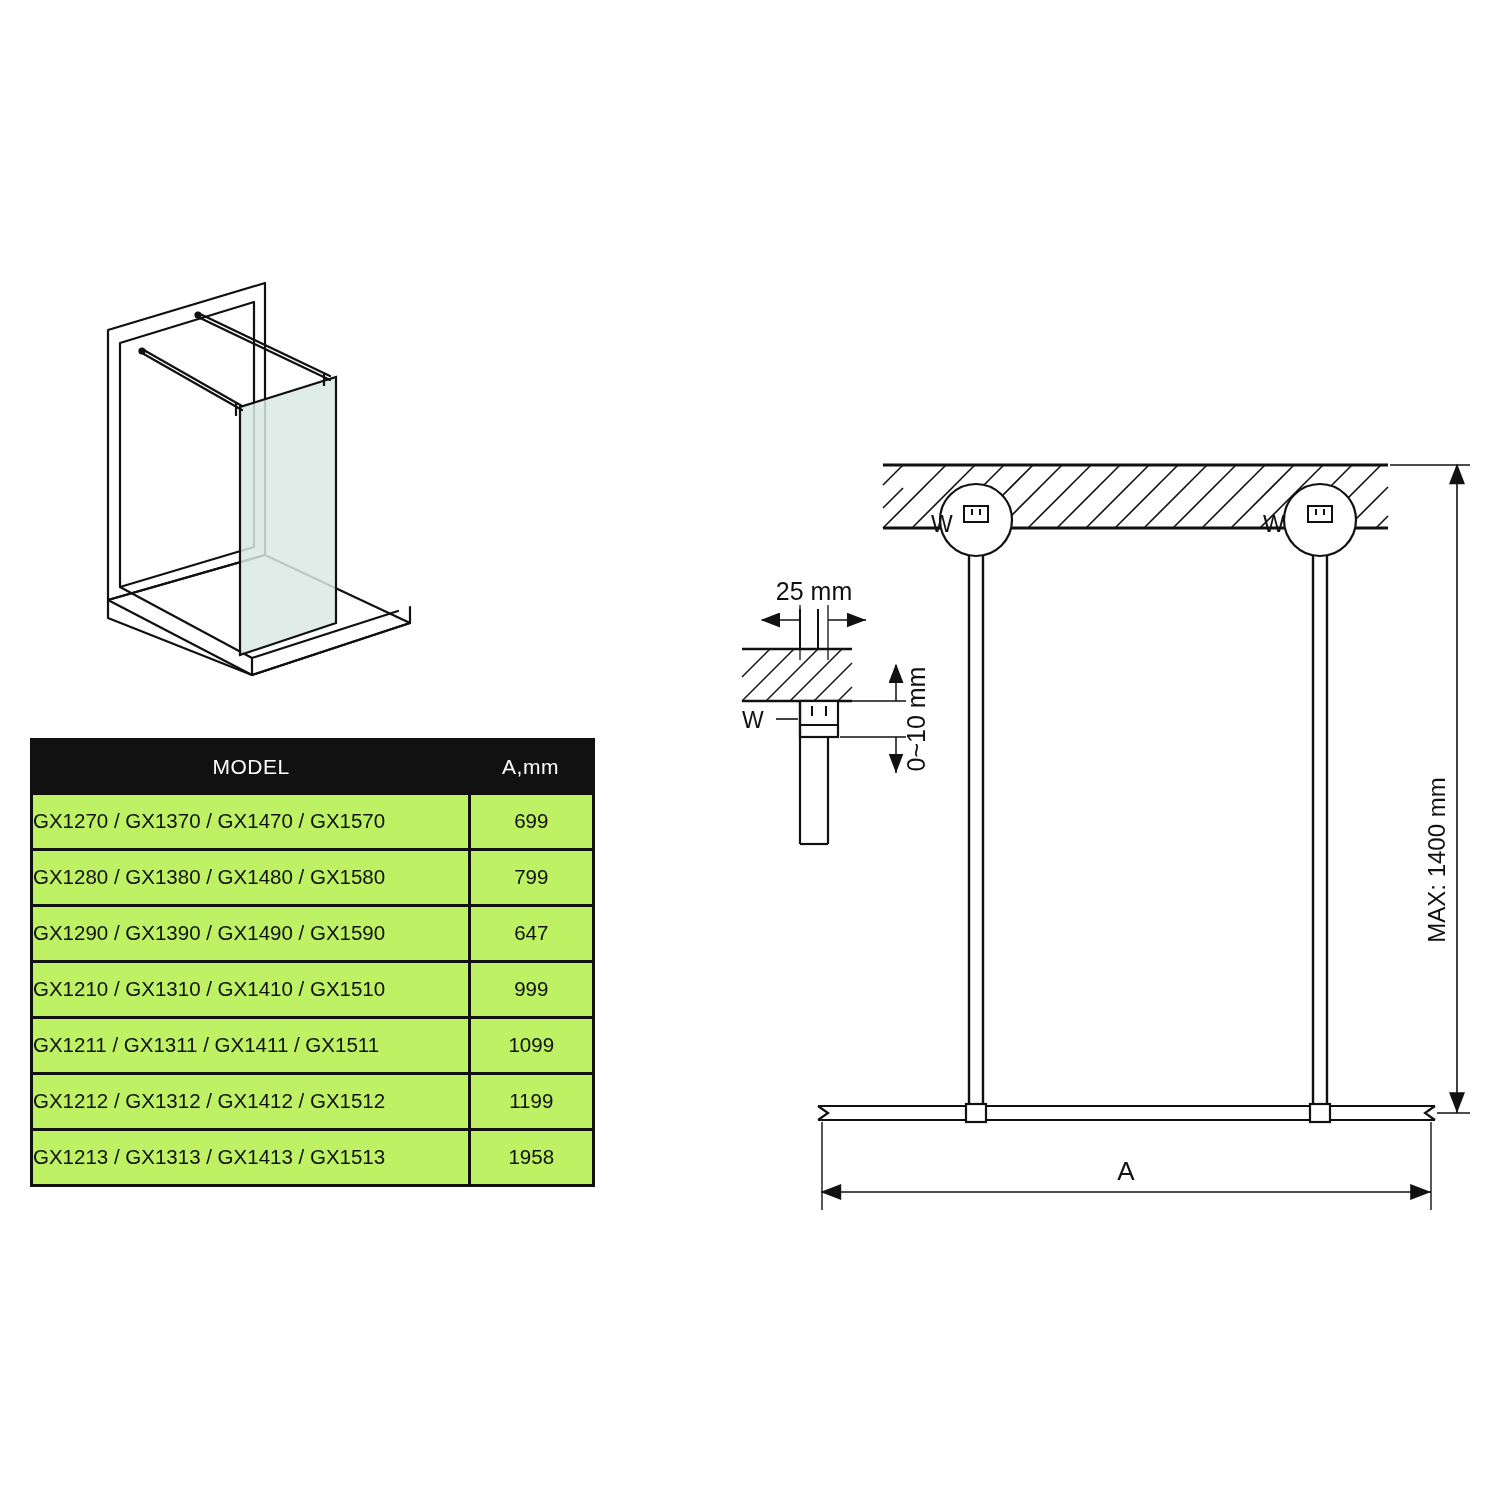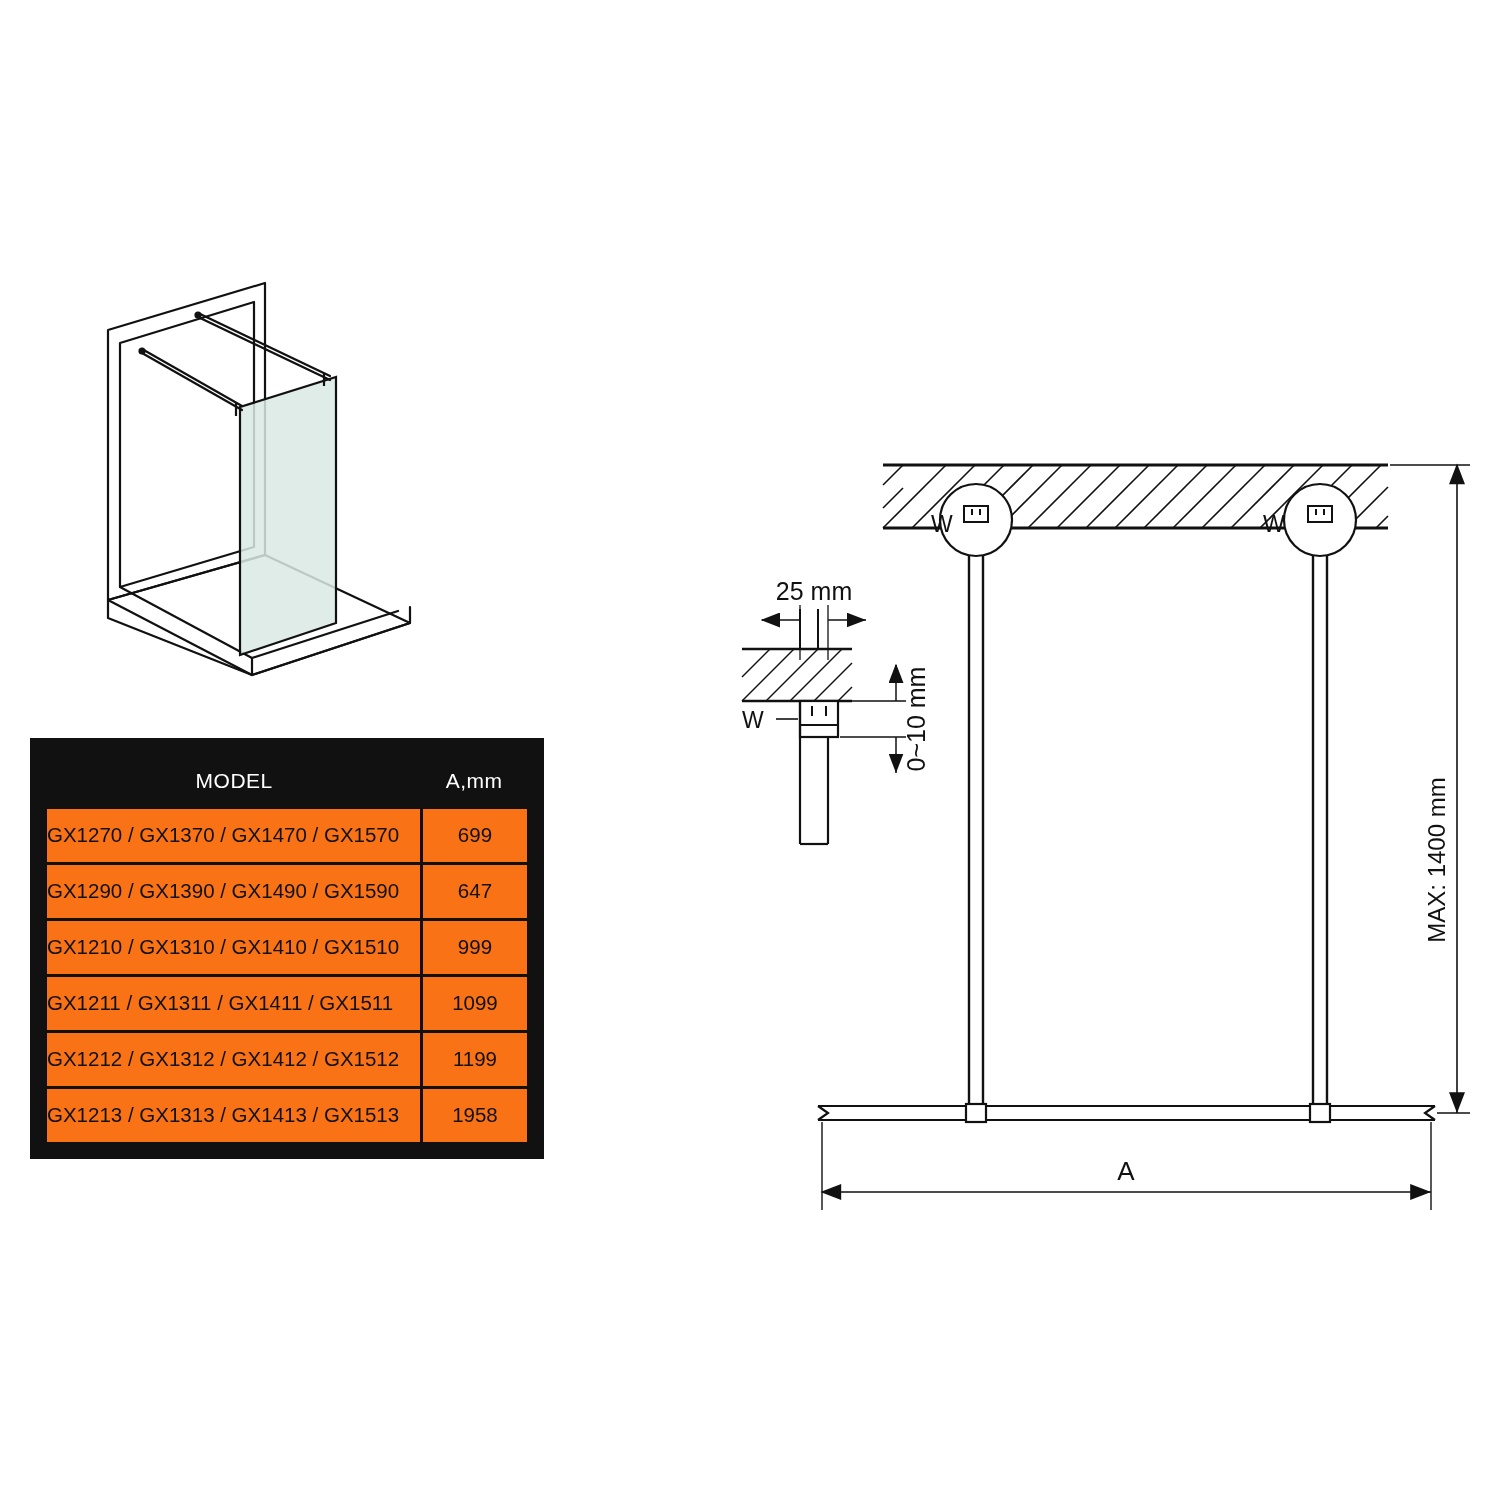--- a/index.html
+++ b/index.html
@@ -27,42 +27,42 @@
     left: 80px;
     top: 255px;
     width: 380px;
     height: 420px;
   }
   
   .table-wrap {
     position: absolute;
     left: 30px;
     top: 738px;
-    width: 514px;
+    width: 565px;
     background: #111111;
-    padding: 17px;
+    padding: 3px;
     box-sizing: border-box;
   }
   table.model-table {
     border-collapse: collapse;
     width: 100%;
     table-layout: fixed;
   }
   table.model-table th {
     background: #111111;
     color: #ffffff;
     font-weight: normal;
     font-size: 21px;
     letter-spacing: 0.5px;
     padding: 14px 0 16px 0;
     text-align: center;
     border: none;
   }
   table.model-table td {
-    background: #f97316;
+    background: #bef264;
     color: #111111;
     font-size: 20.5px;
     padding: 14px 0 15px 0;
     border-right: 3px solid #111111;
     border-bottom: 3px solid #111111;
   }
   table.model-table tr td:last-child {
     border-right: none;
   }
   table.model-table tr:last-child td {
@@ -142,20 +142,24 @@
       <thead>
         <tr>
           <th>MODEL</th>
           <th>A,mm</th>
         </tr>
       </thead>
       <tbody>
         <tr>
           <td class="model-cell">GX1270 / GX1370 / GX1470 / GX1570</td>
           <td class="a-cell">699</td>
+        </tr>
+        <tr>
+          <td class="model-cell">GX1280 / GX1380 / GX1480 / GX1580</td>
+          <td class="a-cell">799</td>
         </tr>
         <tr>
           <td class="model-cell">GX1290 / GX1390 / GX1490 / GX1590</td>
           <td class="a-cell">647</td>
         </tr>
         <tr>
           <td class="model-cell">GX1210 / GX1310 / GX1410 / GX1510</td>
           <td class="a-cell">999</td>
         </tr>
         <tr>

